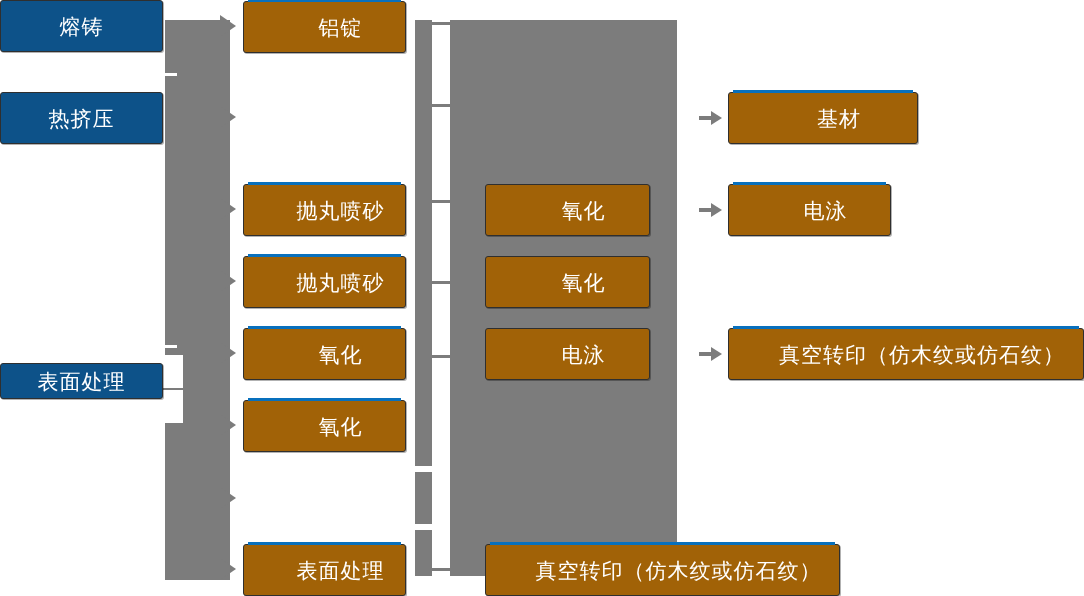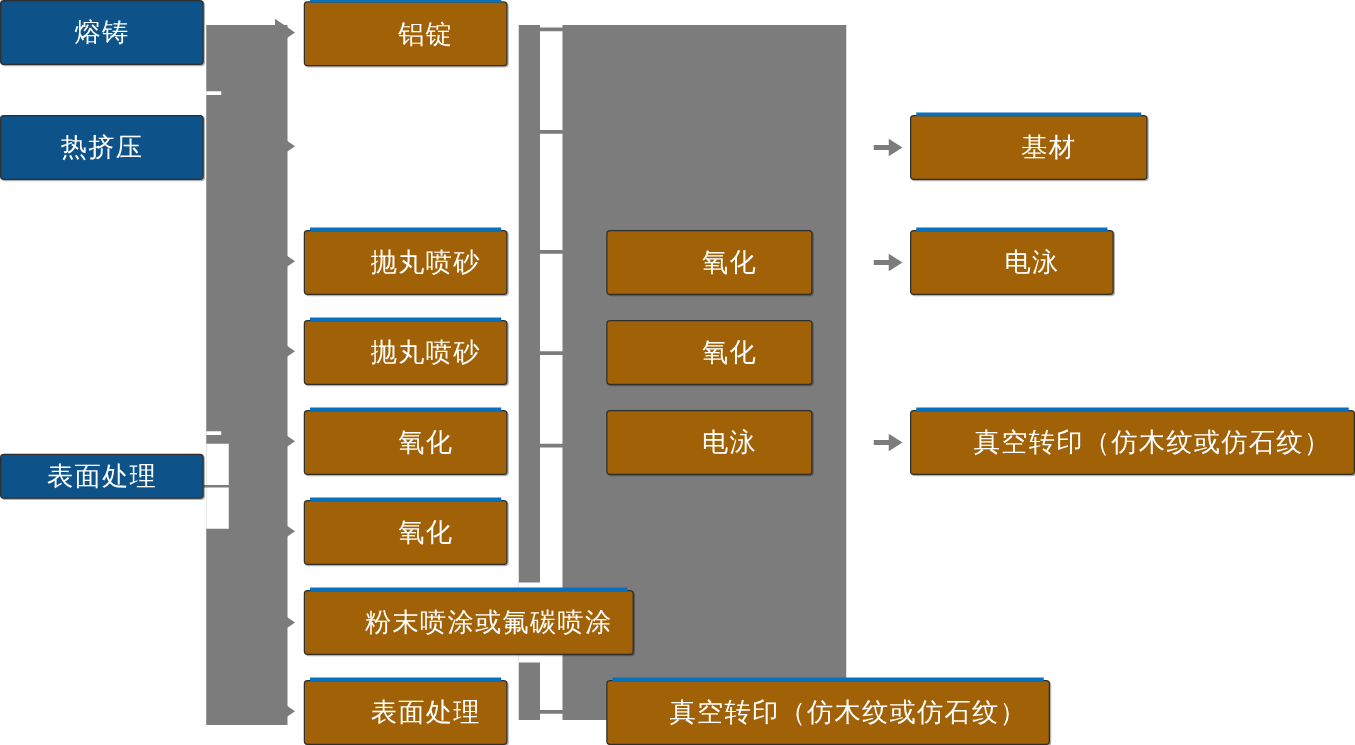--- a/index.html
+++ b/index.html
@@ -153,23 +153,20 @@
   </div>
 
   <div class="node light cap" style="left:243px; top:328px; width:163px; height:52px;">
     <span>氧化</span>
   </div>
 
   <div class="node light cap" style="left:243px; top:400px; width:163px; height:52px;">
     <span>氧化</span>
   </div>
 
-  <div class="node light cap" style="left:243px; top:472px; width:264px; height:52px;">
-    <span>粉末喷涂或氟碳喷涂</span>
-  </div>
 
   <div class="node light cap" style="left:243px; top:544px; width:163px; height:52px;">
     <span>表面处理</span>
   </div>
 
   <div class="ribbon" style="left:415px; top:20px; width:17px; height:556px;"></div>
 
   <div class="ribbon" style="left:450px; top:20px; width:227px; height:556px;"></div>
 
   <div class="stub" style="left:432px; top:22px;  width:19px;"></div>

